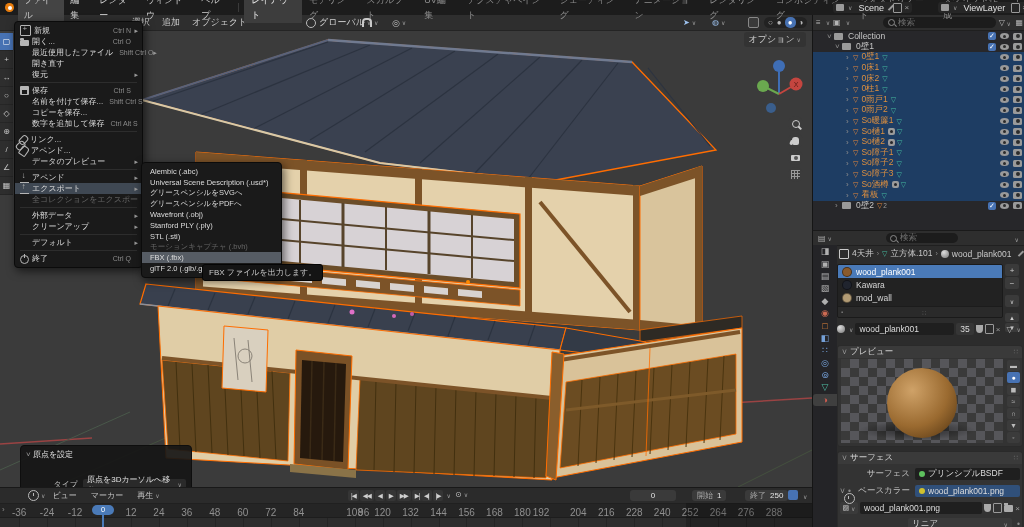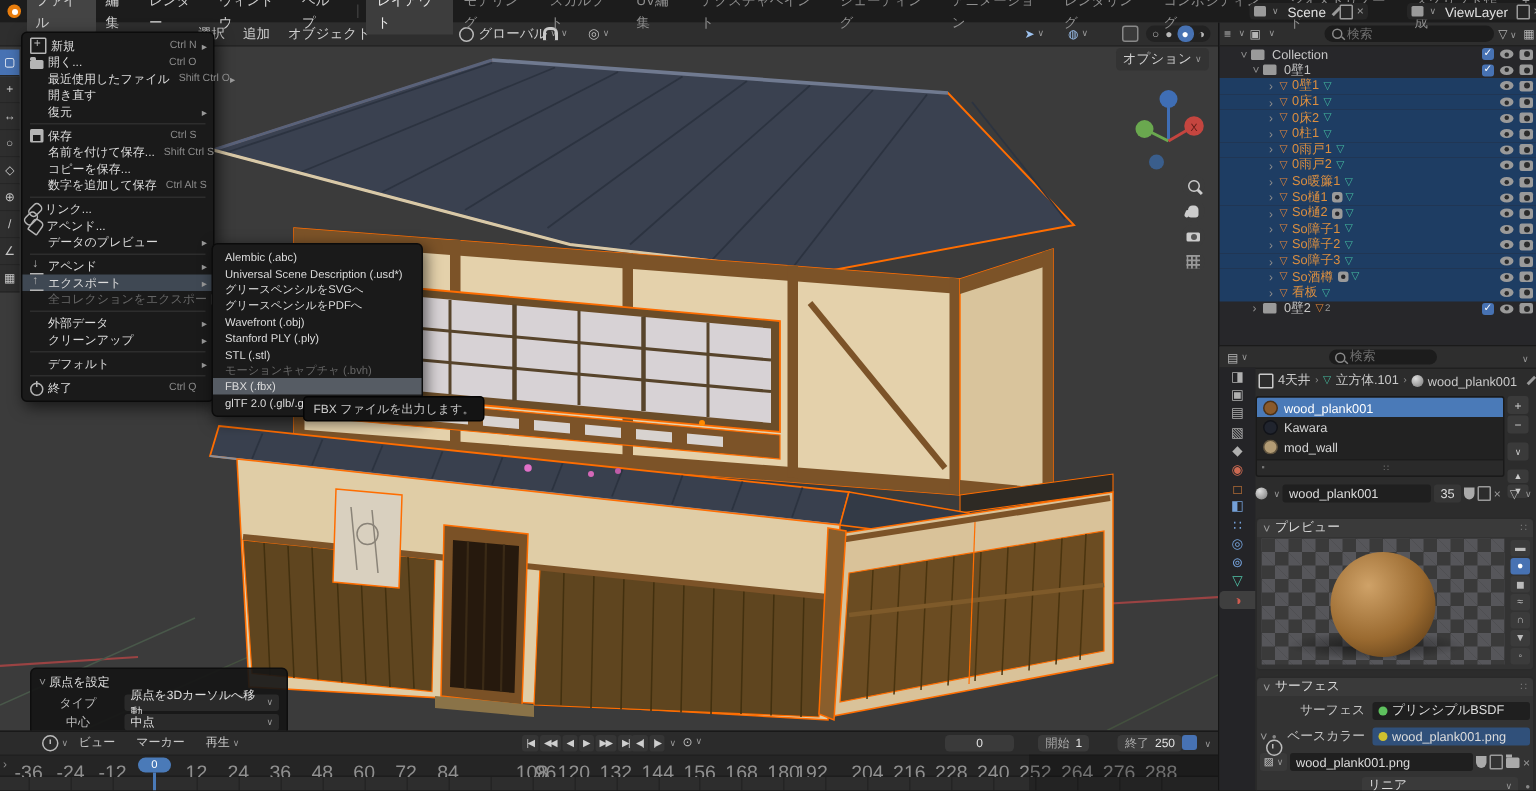--- a/index.html
+++ b/index.html
@@ -44,23 +44,23 @@
 #nav-btns{position:absolute;right:9px;top:86px;display:flex;flex-direction:column;gap:2px}
 .navbtn{width:15px;height:15px;border-radius:50%;background:rgba(60,60,60,.6);display:flex;align-items:center;justify-content:center;position:relative}
 .ic-zoom{width:6px;height:6px;border:1.5px solid #ccc;border-radius:50%;position:relative}
 .ic-zoom::after{content:"";position:absolute;width:4px;height:1.5px;background:#ccc;transform:rotate(45deg);right:-3.5px;bottom:-1.5px}
 .ic-hand{width:7px;height:8px;background:#ccc;border-radius:3px 3px 2px 2px;position:relative}
 .ic-hand::before{content:"";position:absolute;left:-2.5px;bottom:0;width:3px;height:5px;background:#ccc;border-radius:2px;transform:rotate(22deg)}
 .ic-camnav{width:9px;height:6px;background:#ccc;border-radius:1px;position:relative}
 .ic-camnav::after{content:"";position:absolute;left:2.5px;top:1px;width:4px;height:4px;border-radius:50%;background:#555}
 .ic-grid{width:9px;height:9px;background:linear-gradient(#999 1px,transparent 1px),linear-gradient(90deg,#999 1px,transparent 1px);background-size:3px 3px}
 #op-panel{position:absolute;left:20px;top:415px;width:160px;background:rgba(22,22,22,.92);border:1px solid #0e0e0e;border-radius:4px;padding:3px 5px;font-size:8px;z-index:6}
-.op-title{color:#e3e3e3;margin-bottom:3px}
+.op-title{color:#e3e3e3;margin-bottom:19px}
 .op-row{display:flex;align-items:center;margin-bottom:2px}
-.op-lab{width:52px;text-align:center;color:#bdbdbd;padding-right:5px}
+.op-lab{width:52px;text-align:right;color:#bdbdbd;padding-right:5px}
 .op-fld{flex:1;background:#2a2a2a;border-radius:2px;height:11px;display:flex;align-items:center;padding:0 4px;color:#e0e0e0;justify-content:space-between}
 
 #file-menu{position:absolute;left:14px;top:21px;width:127px;background:#1a1a1a;border:1px solid #0b0b0b;border-radius:4px;padding:3px 0;box-shadow:2px 3px 10px rgba(0,0,0,.6);z-index:40;font-size:8px}
 .fm-row{height:11px;display:flex;align-items:center;padding:0 4px 0 5px;color:#dcdcdc}
 .fm-row.hl{background:#3f4853}
 .fm-row.dis{color:#666}
 .fm-ic{width:12px;flex:none}
 .fm-lab{white-space:nowrap}
 .fm-sc{margin-left:auto;color:#8a8a8a;font-size:7px;padding-left:6px;white-space:nowrap}
 .fm-sub{width:7px;color:#999;font-size:7px;text-align:right}
@@ -158,21 +158,21 @@
 .tlmenu{padding:0 7px;line-height:15px}
 .ic-clock{width:9px;height:9px;border:1px solid #bbb;border-radius:50%;position:relative;flex:none}
 .ic-clock::after{content:"";position:absolute;left:3.5px;top:1.5px;width:1px;height:3.5px;background:#bbb}
 #tl-play{position:absolute;left:348px;top:2px;display:flex;gap:1px}
 #tl-step{position:absolute;left:421px;top:2px;display:flex;gap:1px;align-items:center}
 .pbtn{background:#353535;border-radius:2px;color:#cfcfcf;font-size:6.5px;height:11px;line-height:11px;padding:0 3px;letter-spacing:-1px}
 #tl-key{position:absolute;left:455px;top:2px;display:flex;align-items:center;color:#bbb}
 .tl-fld{position:absolute;top:2px;height:11px;background:#3a3a3a;border-radius:3px;display:flex;align-items:center;padding:0 5px;gap:4px;color:#e3e3e3}
 .tl-fld .lab{color:#a9a9a9}
 #tl-ruler{position:relative;height:13px;background:#252525;border-bottom:1px solid #1d1d1d}
-.tick{position:absolute;top:2.5px;width:24px;margin-left:-12px;text-align:center;color:#8f8f8f;font-size:13px}
+.tick{position:absolute;top:2.5px;width:24px;margin-left:-12px;text-align:center;color:#8f8f8f;font-size:10px}
 #tl-channel{position:relative;height:11px;background:#2d2d2d}
 .gridline{position:absolute;top:0;bottom:0;width:1px;background:rgba(0,0,0,.18)}
 #tl-dim{position:absolute;top:15px;bottom:0;right:0;background:rgba(0,0,0,.22)}
 #playhead-pill{position:absolute;top:17px;width:22px;height:10px;background:#4a7ab8;border-radius:5px;color:#fff;text-align:center;line-height:10px;font-size:7.5px;z-index:2}
 #playhead-line{position:absolute;top:27px;bottom:0;width:2px;background:#4a7ab8;z-index:2}
 .tl-chev{position:absolute;left:2px;top:17px;color:#8a8a8a;font-size:8px}
 .sync-ic{width:10px;height:10px;border-radius:2px;background:#4772b3}
 </style>
 </head>
 <body>

